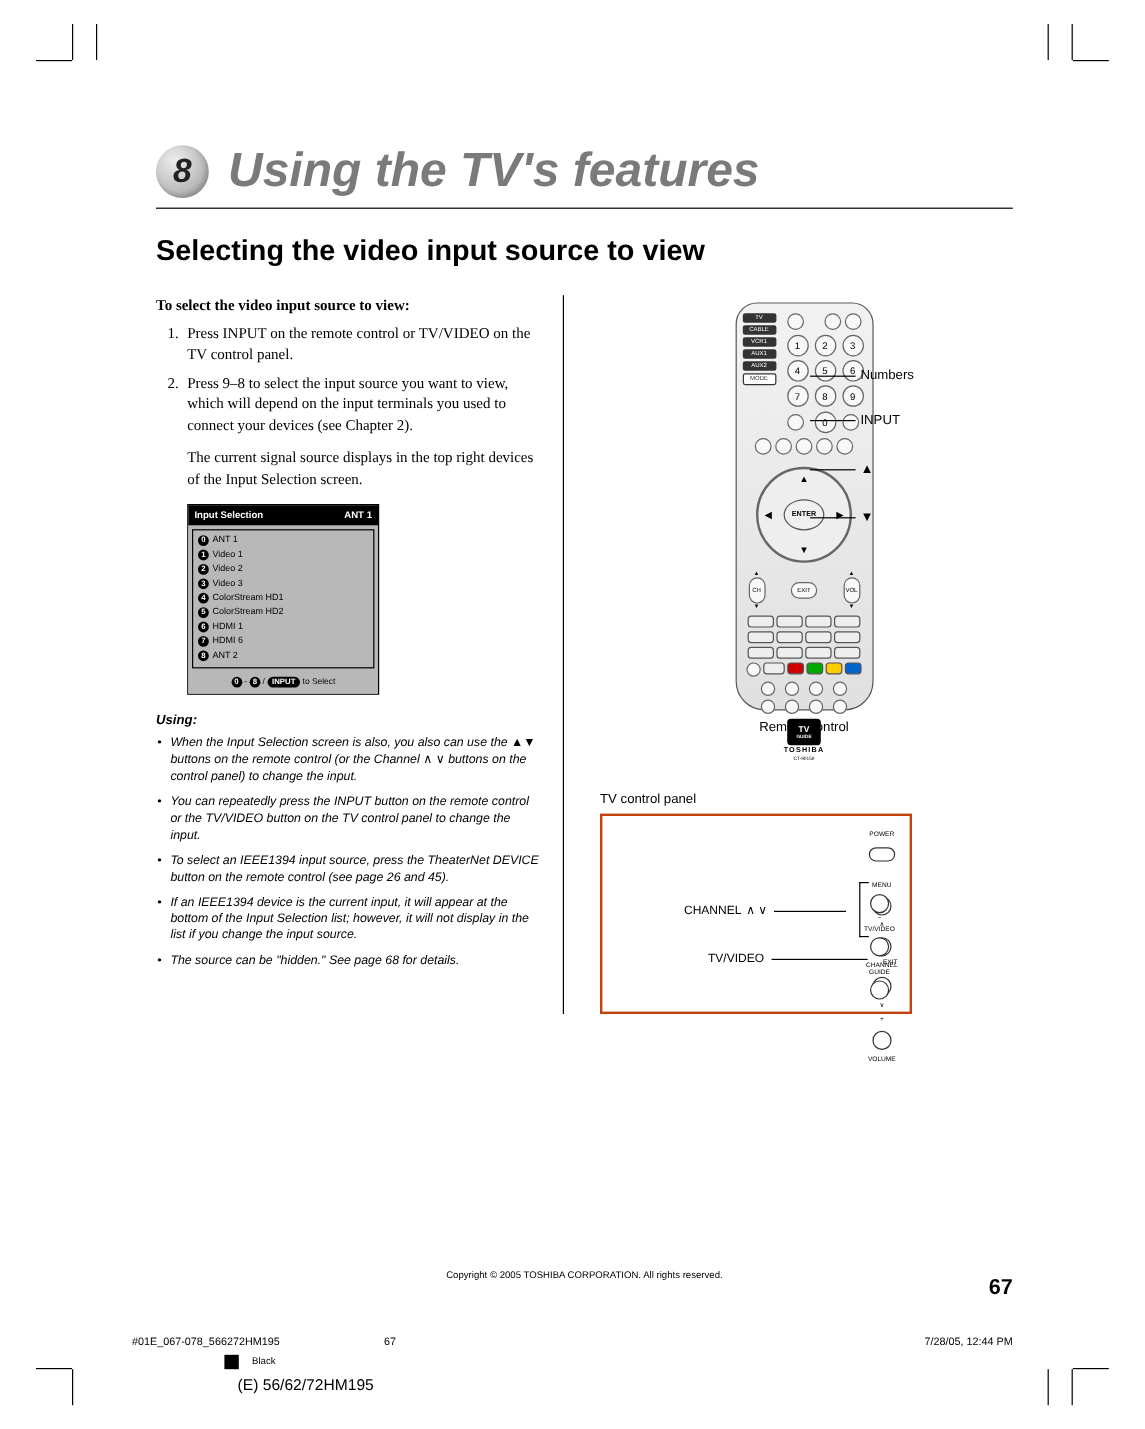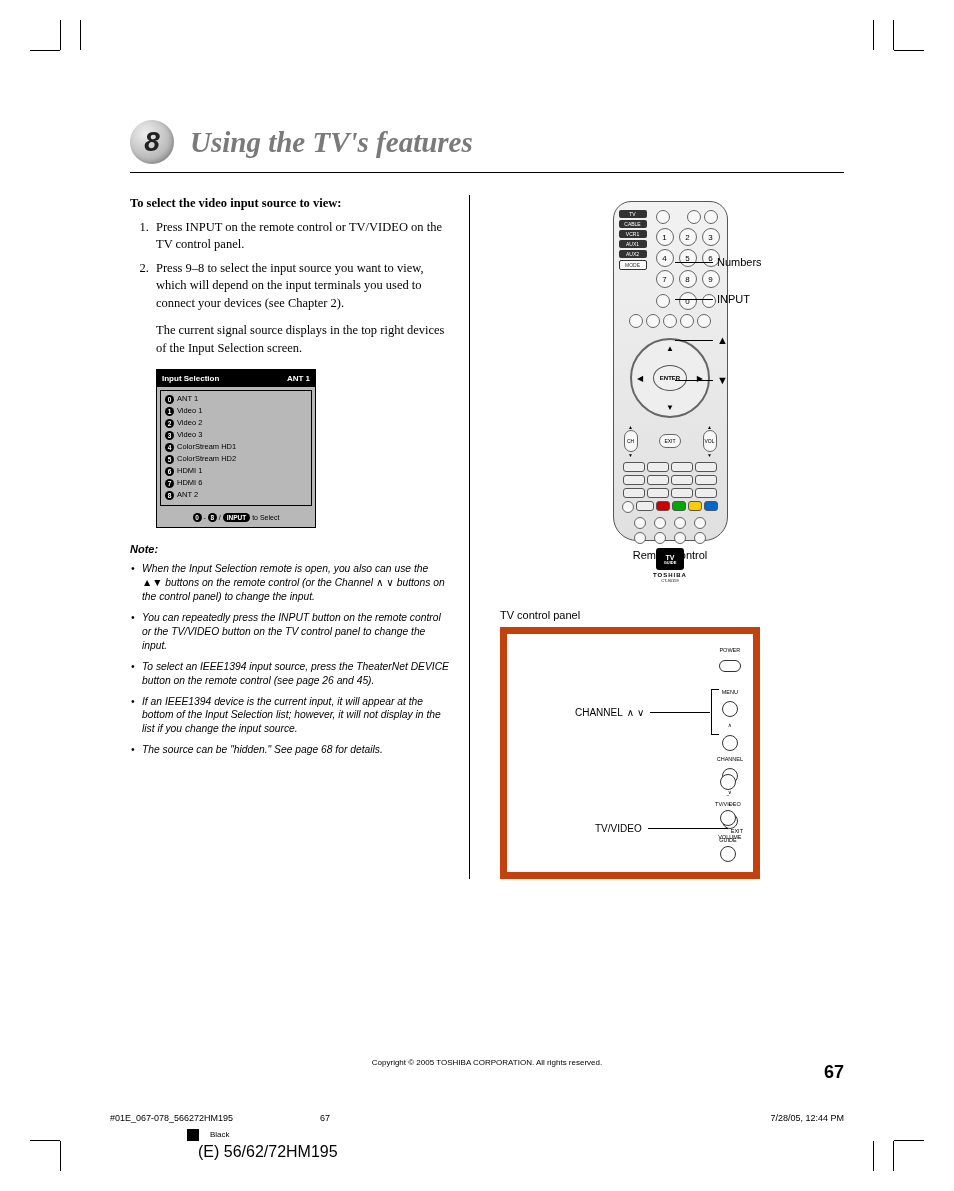--- a/index.html
+++ b/index.html
@@ -42,22 +42,22 @@
     width: 44px; height: 44px;
     border-radius: 50%;
     background: radial-gradient(circle at 35% 30%, #eee, #bbb 60%, #999);
     display: flex; align-items: center; justify-content: center;
     font-family: Arial, Helvetica, sans-serif;
     font-weight: bold; font-size: 28px; font-style: italic;
     color: #222;
     box-shadow: inset -2px -2px 4px rgba(0,0,0,0.2);
   }
   .chapter-title {
-    font-family: Liberation Serif, serif;
-    font-size: 29px;
+    font-family: Liberation Sans, sans-serif;
+    font-size: 40px;
     font-weight: bold;
     font-style: italic;
     color: #7a7a7a;
   }
   .section-title {
     font-family: Arial, Helvetica, sans-serif;
     font-size: 24px;
     font-weight: bold;
     margin-bottom: 22px;
   }
@@ -227,22 +227,22 @@
   .callout .line {
     width:38px; border-top:1px solid #000; margin-right:4px;
   }
   .remote-caption {
     text-align: center; font-size: 11px; margin-top: 8px;
   }
 
   .tv-panel-wrap { margin-top: 48px; }
   .tv-panel-cap { font-size: 11px; margin-bottom: 6px; }
   .tv-panel {
-    border: 7px solid #c2410c;
-    height: 252px;
+    border: 2px solid #c2410c;
+    height: 167px;
     position: relative;
     width: 260px;
   }
   .panel-btns {
     position:absolute; right:10px; top:14px;
     display:flex;flex-direction:column;align-items:center;gap:6px;
   }
   .pbtn {
     width:16px;height:16px;border:1.5px solid #333;border-radius:50%;
     background:#fff;
@@ -287,21 +287,21 @@
   .black-lbl {
     position:absolute; bottom:52px; left:210px;
     font-size:8px; font-family:Arial;
   }
   .black-swatch {
     position:absolute; bottom:50px; left:187px;
     width:12px;height:12px;background:#000;
   }
   .model {
     position:absolute; bottom:30px; left:198px;
-    font-family:Arial;font-size:16px;
+    font-family:Arial;font-size:13px;
   }
 </style>
 </head>
 <body>
 
 <div class="crop-mark crop-tl-h"></div>
 <div class="crop-mark crop-tl-v"></div>
 <div class="crop-mark crop-tl2-v"></div>
 <div class="crop-mark crop-tr-h"></div>
 <div class="crop-mark crop-tr-v"></div>
@@ -312,20 +312,21 @@
 <div class="crop-mark crop-br-v"></div>
 <div class="crop-mark crop-br2-v"></div>
 
 <div class="page">
 
   <div class="chapter-head">
     <div class="chapter-badge">8</div>
     <div class="chapter-title">Using the TV's features</div>
   </div>
 
+  <h2 class="section-title">Selecting the video input source to view</h2>
 
   <div class="two-col">
 
     <div class="col-left">
       <p class="instr-head">To select the video input source to view:</p>
       <ol class="num-list">
         <li>Press INPUT on the remote control or TV/VIDEO on the TV control panel.</li>
         <li>Press 9–8 to select the input source you want to view, which will depend on the input terminals you used to connect your devices (see Chapter 2).</li>
       </ol>
       <p class="followup">The current signal source displays in the top right devices of the Input Selection screen.</p>
@@ -375,24 +376,24 @@
               </div>
             </div>
         </div>
         <div class="input-sel-foot">
           <span class="isel-num">0</span> - <span class="isel-num">8</span> /
           <span class="pill">INPUT</span>
           <span>to Select</span>
         </div>
       </div>
 
-      <p class="note-head">Note:</p>
+      <p class="note-head">Using:</p>
       <ul class="note-list">
         <li>
-          <span>When the Input Selection remote is open, you also can use the </span>▲▼<span> buttons on the remote control (or the Channel </span><span style="font-style:normal">∧ ∨</span><span> buttons on the control panel) to change the input.</span>
+          <span>When the Input Selection screen is also, you also can use the </span>▲▼<span> buttons on the remote control (or the Channel </span><span style="font-style:normal">∧ ∨</span><span> buttons on the control panel) to change the input.</span>
         </li>
         <li>You can repeatedly press the INPUT button on the remote control or the TV/VIDEO button on the TV control panel to change the input.</li>
         <li>To select an IEEE1394 input source, press the TheaterNet DEVICE button on the remote control (see page 26 and 45).</li>
         <li>If an IEEE1394 device is the current input, it will appear at the bottom of the Input Selection list; however, it will not display in the list if you change the input source.</li>
         <li>The source can be "hidden." See page 68 for details.</li>
       </ul>
     </div>
 
     <div class="col-right">
 

